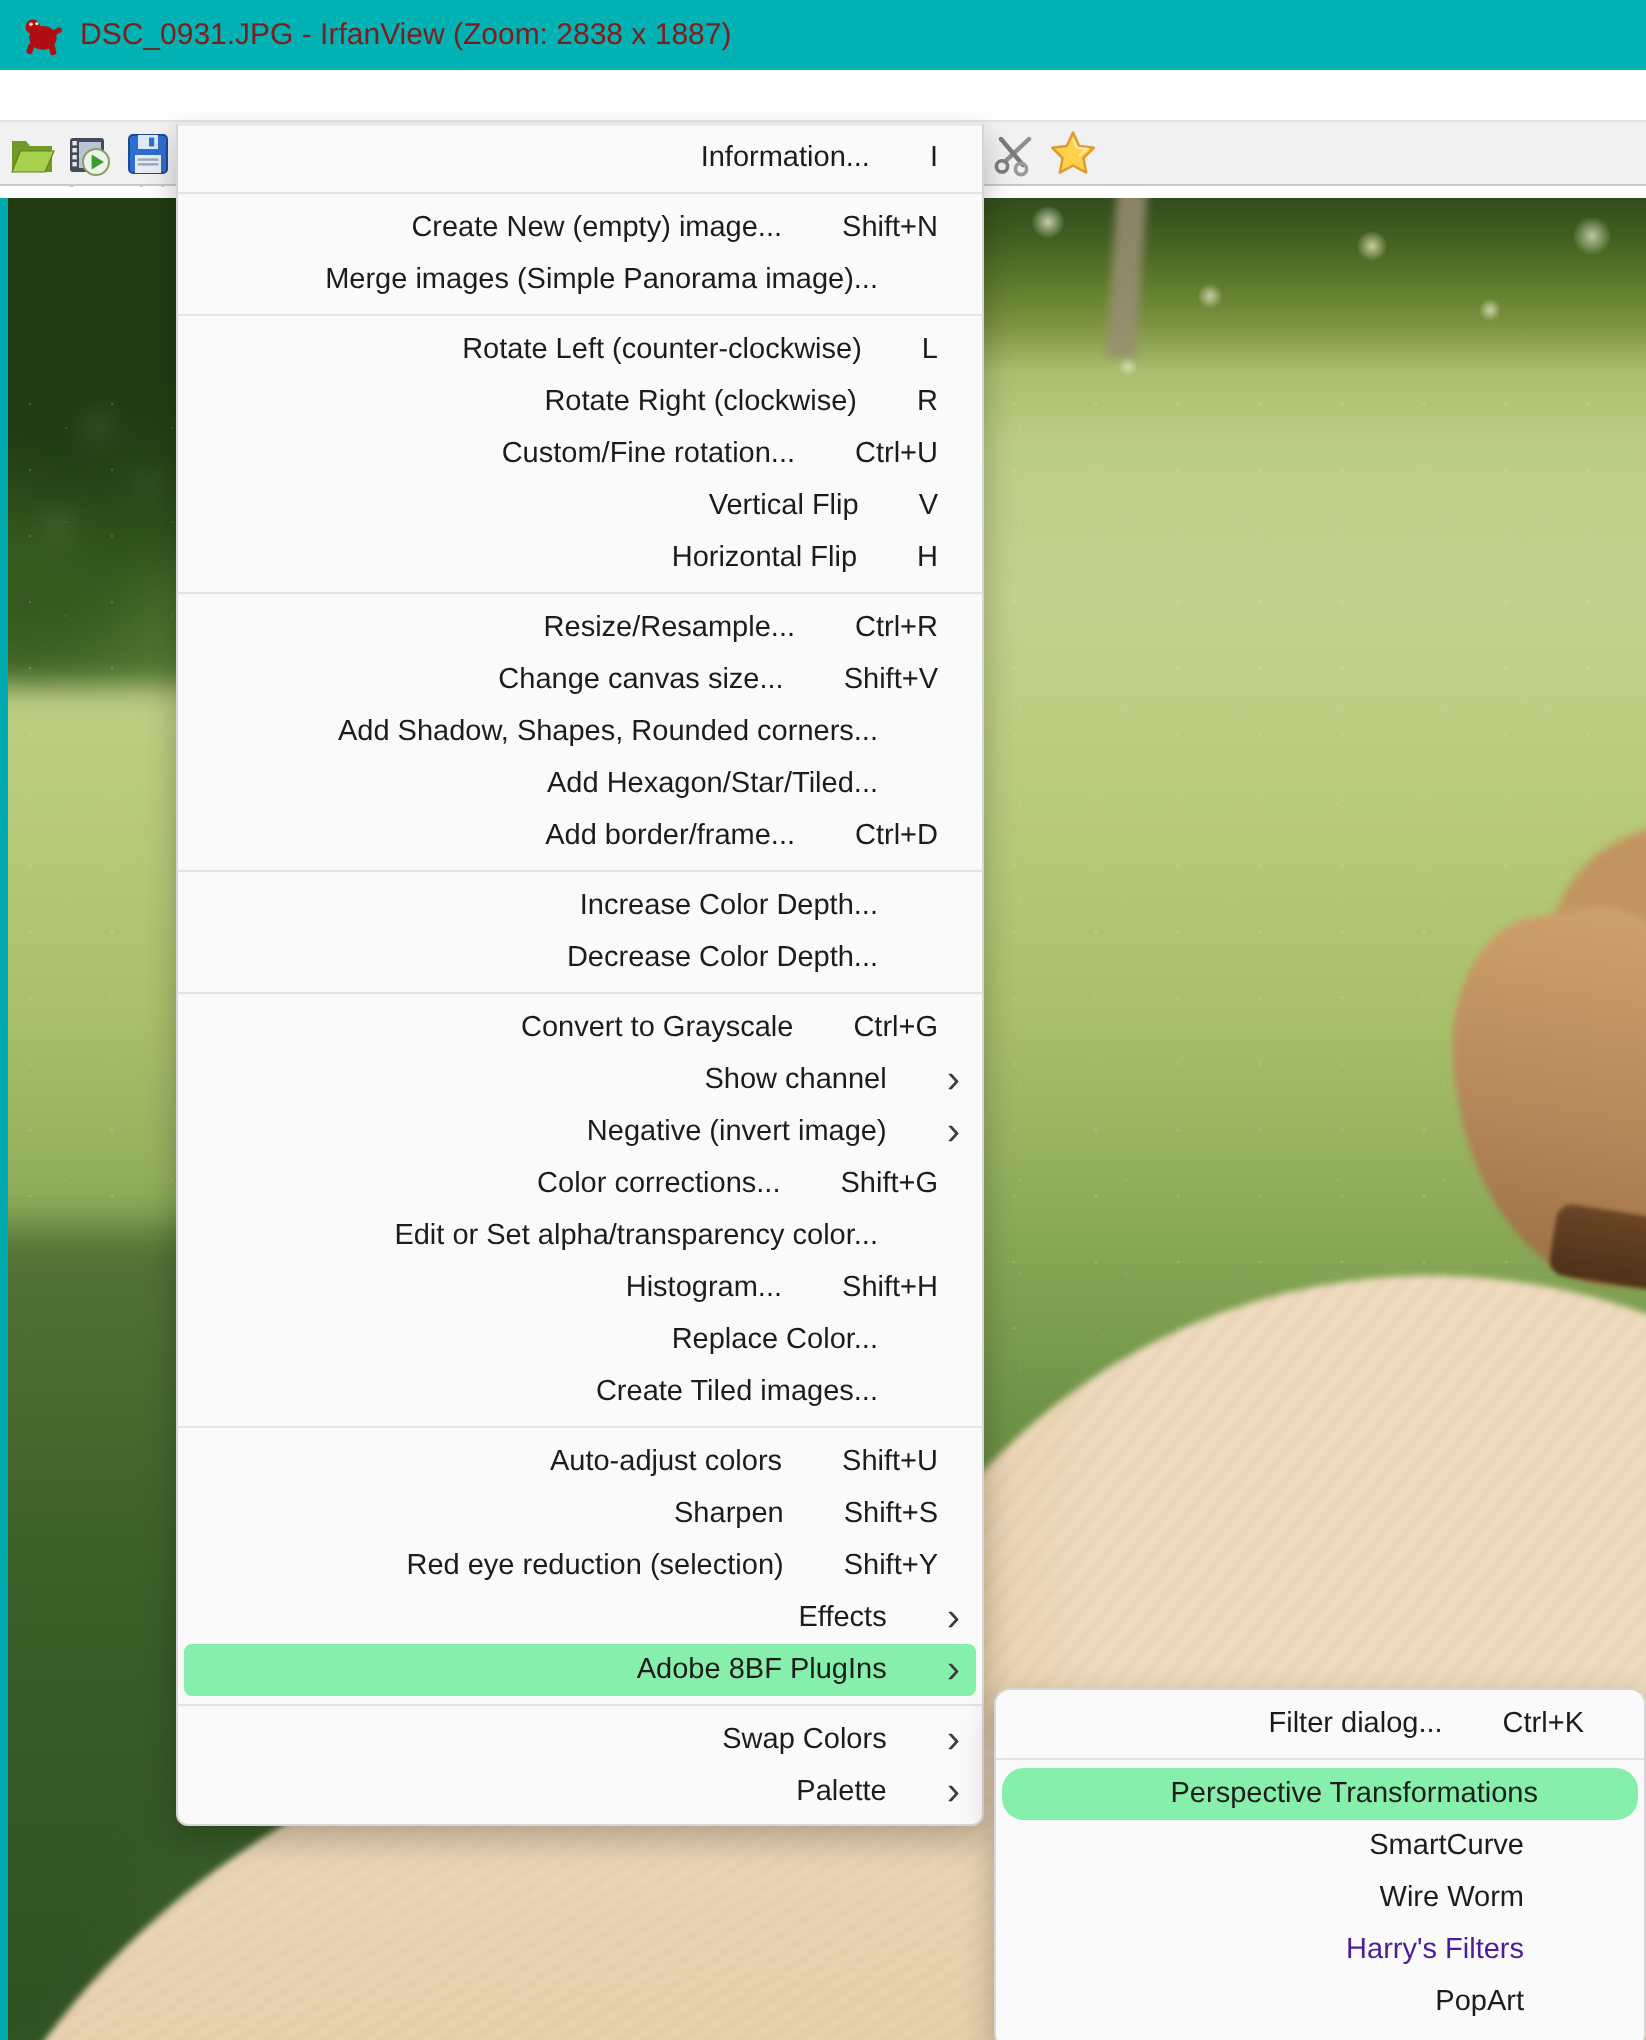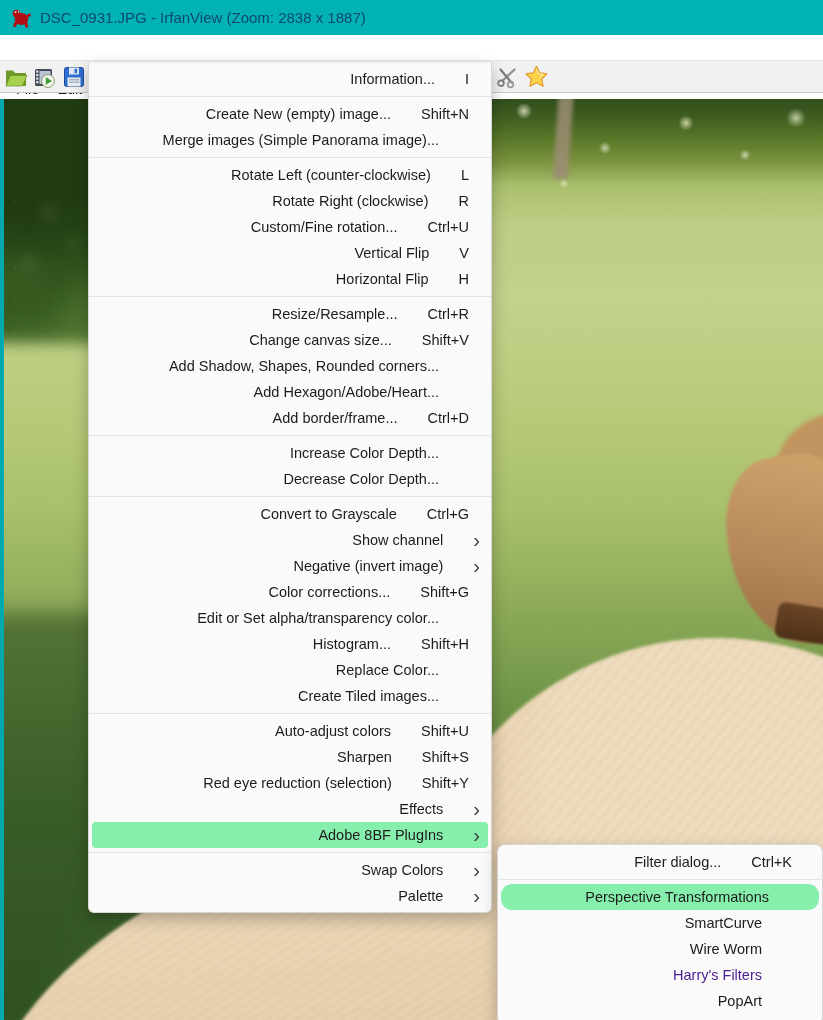--- a/index.html
+++ b/index.html
@@ -3,21 +3,21 @@
 <meta charset="utf-8">
 <style>
   html,body{margin:0;padding:0;background:#666;}
   .screen{position:relative;width:823px;height:1020px;overflow:hidden;
     font-family:"Liberation Sans",sans-serif;background:#fff;-webkit-font-smoothing:antialiased;}
 
   
   .titlebar{position:absolute;left:0;top:0;width:823px;height:35px;background:#00b2b4;
     display:flex;align-items:center;padding-left:10px;box-sizing:border-box;}
   .titlebar .logo{width:22px;height:22px;margin-right:8px;flex:0 0 auto;}
-  .title-text{font-size:15px;color:#0c4a6e;white-space:nowrap;}
+  .title-text{font-size:15px;color:#7f1d1d;white-space:nowrap;}
 
   
   .menubar{position:absolute;left:0;top:35px;width:823px;height:25px;background:#ffffff;
     display:flex;align-items:flex-end;padding-left:8px;box-sizing:border-box;margin-top:39px;}
   .mb-item{font-size:14.5px;color:#1b1b1b;padding:2px 8px;margin-right:2px;cursor:default;}
 
   
   .toolbar{position:absolute;left:0;top:60px;width:823px;height:33px;background:#f1f1f1;
     border-top:1px solid #e3e3e3;border-bottom:1px solid #c9c9c9;box-sizing:border-box;
     display:flex;align-items:center;}
@@ -223,21 +223,21 @@
       </div>
       <div class="mi">
         <span class="mi-label">Change canvas size...</span>
         <span class="mi-right">Shift+V</span>
       </div>
       <div class="mi">
         <span class="mi-label">Add Shadow, Shapes, Rounded corners...</span>
         <span class="mi-right"></span>
       </div>
       <div class="mi">
-        <span class="mi-label">Add Hexagon/Adobe/Heart...</span>
+        <span class="mi-label">Add Hexagon/Star/Tiled...</span>
         <span class="mi-right"></span>
       </div>
       <div class="mi">
         <span class="mi-label">Add border/frame...</span>
         <span class="mi-right">Ctrl+D</span>
       </div>
       <div class="msep"></div>
       <div class="mi">
         <span class="mi-label">Increase Color Depth...</span>
         <span class="mi-right"></span>

